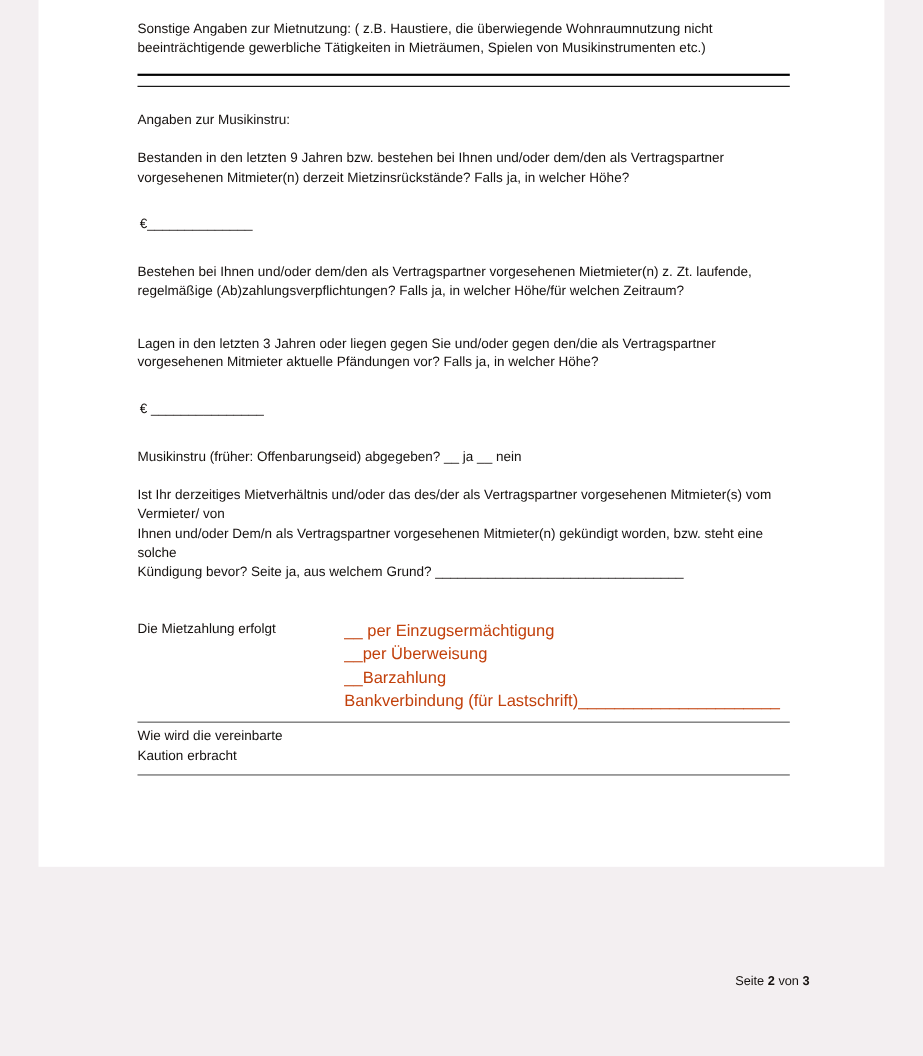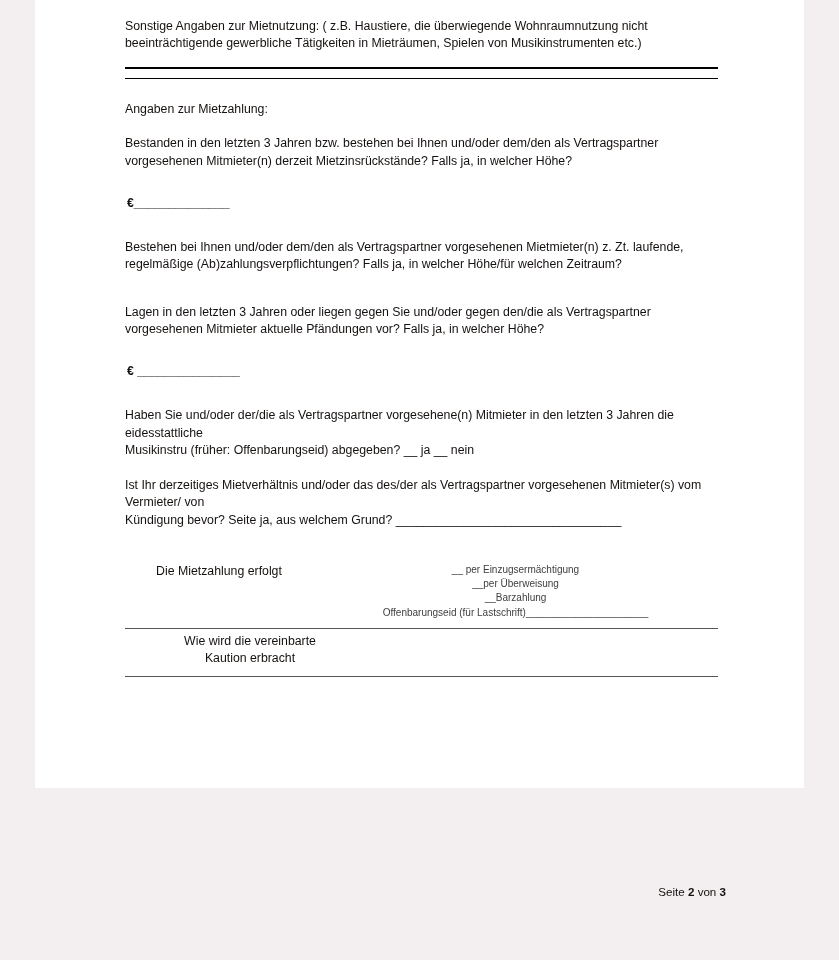--- a/index.html
+++ b/index.html
@@ -58,54 +58,51 @@
   .rule-hair {
     border: 0;
     border-top: 1px solid #555;
     margin: 0;
     width: 100%;
   }
   .blank-line {
     font-size: 12.3px;
     color: #15110f;
     padding-left: 2px;
-    font-weight: bold;
   }
   .table-row {
     display: flex;
     align-items: flex-start;
-    text-align: center;
   }
   .col-left {
     width: 188px;
     flex: 0 0 188px;
     font-size: 12.3px;
     line-height: 1.42;
     color: #15110f;
   }
   .col-right {
     flex: 1 1 auto;
-    font-size: 10px;
+    font-size: 15px;
     line-height: 1.42;
-    color: #404040;
+    color: #c2410c;
   }
   .bold {
     font-weight: bold;
   }
   .underline-x {
     text-decoration: underline;
     font-weight: bold;
   }
   .kaution-block {
     margin-top: 4px;
-    margin-left: 31px;
   }
   .footer {
     position: absolute;
-    left: 98px;
+    left: 108px;
     top: 885px;
     width: 593px;
     text-align: right;
     font-size: 11.6px;
     color: #15110f;
   }
   .footer b { font-weight: bold; }
 </style>
 </head>
 <body>
@@ -115,61 +112,61 @@
 
     <div class="content">
 
       <p class="para">Sonstige Angaben zur Mietnutzung: ( z.B. Haustiere, die überwiegende Wohnraumnutzung nicht beeinträchtigende gewerbliche Tätigkeiten in Miet­räumen, Spielen von Musikinstru­menten etc.)</p>
 
       <hr class="rule-thick">
       <hr class="rule-thin">
 
       <div class="gap-lg"></div>
 
-      <p class="para">Angaben zur Mietzahlung:</p>
+      <p class="para">Angaben zur Musikinstru:</p>
 
       <div class="gap-md"></div>
 
-      <p class="para">Bestanden in den letzten 3 Jahren bzw. bestehen bei Ihnen und/oder dem/den als Vertrags­partner vorgesehenen Mitmieter(n) derzeit Mietzinsrückstände? Falls ja, in welcher Höhe?</p>
+      <p class="para">Bestanden in den letzten 9 Jahren bzw. bestehen bei Ihnen und/oder dem/den als Vertrags­partner vorgesehenen Mitmieter(n) derzeit Mietzinsrückstände? Falls ja, in welcher Höhe?</p>
       <div class="gap-sm"></div>
       <p class="blank-line">€______________</p>
 
       <div class="gap-md"></div>
 
       <p class="para">Bestehen bei Ihnen und/oder dem/den als Vertragspartner vorgesehenen Mietmieter(n) z. Zt. laufende, regelmäßige (Ab)zahlungsverpflichtungen? Falls ja, in welcher Höhe/für welchen Zeitraum?</p>
       <div class="gap-sm"></div>
 
       <div class="gap-md"></div>
 
       <p class="para">Lagen in den letzten 3 Jahren oder liegen gegen Sie und/oder gegen den/die als Vertrags­partner vorgesehenen Mitmieter aktuelle Pfändungen vor? Falls ja, in welcher Höhe?</p>
       <div class="gap-sm"></div>
       <p class="blank-line">€ _______________</p>
 
       <div class="gap-md"></div>
 
-      <p class="para">Haben Sie und/oder der/die als Vertragspartner vorgesehene(n) Mitmieter in den letzten 3 Jahren die eidesstattliche</p>
       <p class="para">Musikinstru (früher: Offenbarungseid) abgegeben? __ ja __ nein</p>
 
       <div class="gap-md"></div>
 
       <p class="para">Ist Ihr derzeitiges Mietverhältnis und/oder das des/der als Vertragspartner vorgesehenen Mitmieter(s) vom Vermieter/ von</p>
+      <p class="para">Ihnen und/oder Dem/n als Vertragspartner vorgesehenen Mitmieter(n) gekündigt wor­den, bzw. steht eine solche</p>
       <p class="para">Kündigung bevor? Seite ja, aus welchem Grund? _________________________________</p>
 
       <div class="gap-md"></div>
 
 
       <div class="gap-md"></div>
 
       <div class="table-row">
         <div class="col-left">Die Mietzahlung erfolgt</div>
         <div class="col-right">
           <div>__ per Einzugsermächtigung</div>
           <div>__per Überweisung</div>
           <div>__Barzahlung</div>
-          <div>Offenbarungseid (für Lastschrift)______________________</div>
+          <div>Bankverbindung (für Lastschrift)______________________</div>
         </div>
       </div>
 
       <div class="gap-xs"></div>
       <hr class="rule-hair">
 
       <div class="table-row kaution-block">
         <div class="col-left">
           <div>Wie wird die vereinbarte</div>
           <div>Kaution erbracht</div>

